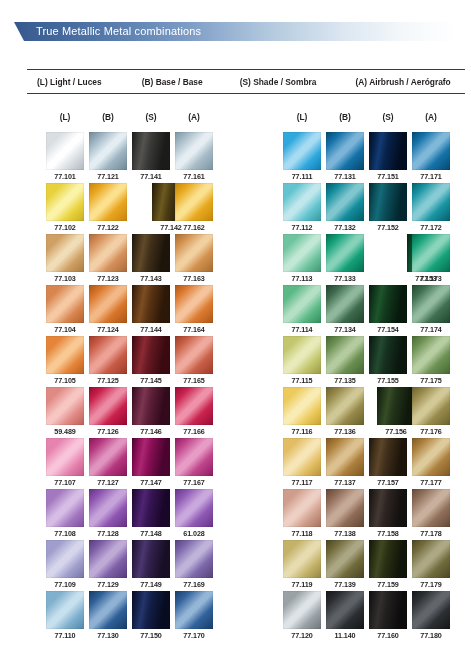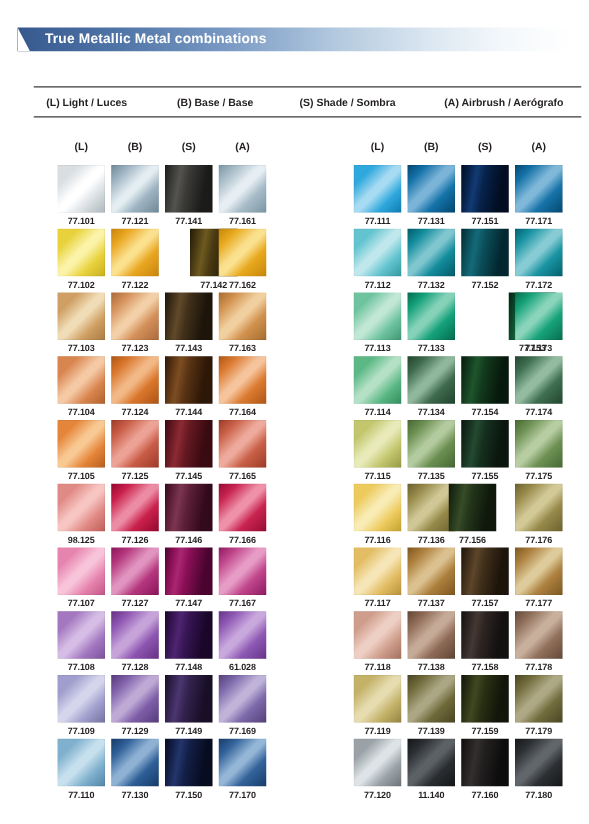--- a/index.html
+++ b/index.html
@@ -21,21 +21,21 @@
     position:absolute;left:0;top:0;width:443px;height:19px;
     background:linear-gradient(to right,#35578c 0%,#3c5f94 4%,#4f74a6 18%,#7a9ac4 38%,#b4cadf 58%,#dde8f2 75%,#f4f8fb 88%,#ffffff 100%);
   }
   #banner-bar::before{
     content:"";position:absolute;left:0;top:0;width:10px;height:19px;
     background:#ffffff;
     clip-path:polygon(0 0,0 100%,100% 100%);
   }
   #banner-title{
     position:absolute;left:22px;top:0;height:19px;line-height:19px;
-    font-size:11px;font-weight:bold;color:#ffffff;letter-spacing:.15px;
+    font-size:11px;font-weight:normal;color:#ffffff;letter-spacing:.15px;
     white-space:nowrap;
   }
 
   
   #legend{
     position:absolute;left:27px;top:69px;width:438px;height:23px;
     border-top:1.2px solid #3a3a3a;border-bottom:1.2px solid #3a3a3a;
     display:flex;align-items:center;
   }
   .legend-item{
@@ -172,21 +172,21 @@
         <div class="cell" style="left: 86px; top: 204px;">
           <span class="swatch" style="background: linear-gradient(100deg, rgb(58, 10, 17) 0%, rgb(102, 25, 34) 16%, rgb(140, 42, 51) 30%, rgb(102, 25, 34) 46%, rgb(58, 10, 17) 78%, rgb(58, 10, 17) 100%);"></span>
           <span class="code">77.145</span>
         </div>
         <div class="cell" style="left: 129px; top: 204px;">
           <span class="swatch" style="background: linear-gradient(135deg, rgb(155, 59, 39) 0%, rgb(201, 96, 72) 20%, rgb(238, 170, 156) 44%, rgb(238, 170, 156) 52%, rgb(201, 96, 72) 70%, rgb(155, 59, 39) 100%);"></span>
           <span class="code">77.165</span>
         </div>
         <div class="cell" style="left: 0px; top: 255px;">
           <span class="swatch" style="background: linear-gradient(135deg, rgb(224, 138, 133) 0%, rgb(224, 138, 133) 22%, rgb(247, 198, 194) 46%, rgb(247, 198, 194) 54%, rgb(224, 138, 133) 74%, rgb(191, 92, 86) 100%);"></span>
-          <span class="code">98.125</span>
+          <span class="code">59.489</span>
         </div>
         <div class="cell" style="left: 43px; top: 255px;">
           <span class="swatch" style="background: linear-gradient(135deg, rgb(149, 6, 47) 0%, rgb(201, 33, 76) 20%, rgb(236, 139, 164) 44%, rgb(236, 139, 164) 52%, rgb(201, 33, 76) 70%, rgb(149, 6, 47) 100%);"></span>
           <span class="code">77.126</span>
         </div>
         <div class="cell" style="left: 86px; top: 255px;">
           <span class="swatch" style="background: linear-gradient(100deg, rgb(51, 9, 28) 0%, rgb(93, 32, 56) 16%, rgb(125, 53, 80) 30%, rgb(93, 32, 56) 46%, rgb(51, 9, 28) 78%, rgb(51, 9, 28) 100%);"></span>
           <span class="code">77.146</span>
         </div>
         <div class="cell" style="left: 129px; top: 255px;">
@@ -348,21 +348,21 @@
           <span class="code">77.175</span>
         </div>
         <div class="cell" style="left: 0px; top: 255px;">
           <span class="swatch" style="background: linear-gradient(135deg, rgb(236, 202, 92) 0%, rgb(236, 202, 92) 22%, rgb(248, 236, 180) 46%, rgb(248, 236, 180) 54%, rgb(236, 202, 92) 74%, rgb(198, 161, 47) 100%);"></span>
           <span class="code">77.116</span>
         </div>
         <div class="cell" style="left: 43px; top: 255px;">
           <span class="swatch" style="background: linear-gradient(135deg, rgb(104, 96, 44) 0%, rgb(150, 137, 74) 20%, rgb(207, 199, 149) 44%, rgb(207, 199, 149) 52%, rgb(150, 137, 74) 70%, rgb(104, 96, 44) 100%);"></span>
           <span class="code">77.136</span>
         </div>
-        <div class="cell" style="left: 76px; top: 255px;">
+        <div class="cell" style="left: 94px; top: 255px;">
           <span class="swatch" style="background: linear-gradient(100deg, rgb(15, 24, 11) 0%, rgb(34, 52, 26) 16%, rgb(55, 76, 38) 30%, rgb(34, 52, 26) 46%, rgb(15, 24, 11) 78%, rgb(15, 24, 11) 100%);"></span>
           <span class="code">77.156</span>
         </div>
         <div class="cell" style="left: 129px; top: 255px;">
           <span class="swatch" style="background: linear-gradient(135deg, rgb(106, 98, 45) 0%, rgb(152, 138, 75) 20%, rgb(210, 201, 151) 44%, rgb(210, 201, 151) 52%, rgb(152, 138, 75) 70%, rgb(106, 98, 45) 100%);"></span>
           <span class="code">77.176</span>
         </div>
         <div class="cell" style="left: 0px; top: 306px;">
           <span class="swatch" style="background: linear-gradient(135deg, rgb(226, 189, 99) 0%, rgb(226, 189, 99) 22%, rgb(246, 229, 182) 46%, rgb(246, 229, 182) 54%, rgb(226, 189, 99) 74%, rgb(184, 146, 58) 100%);"></span>
           <span class="code">77.117</span>

